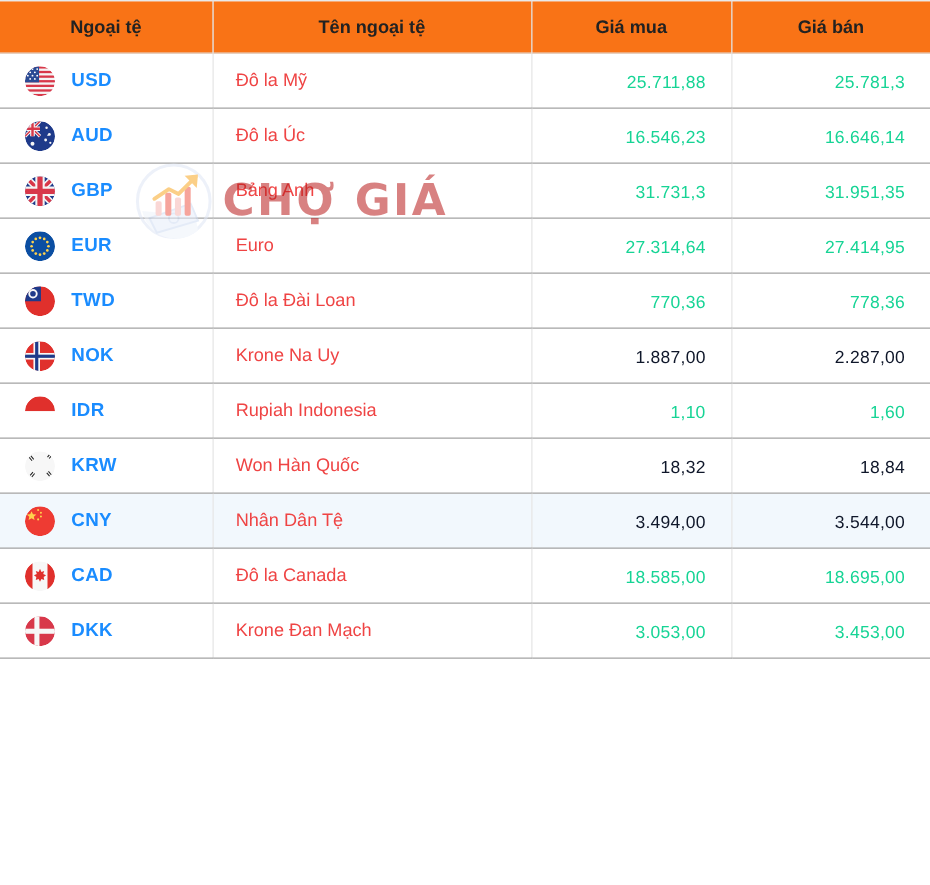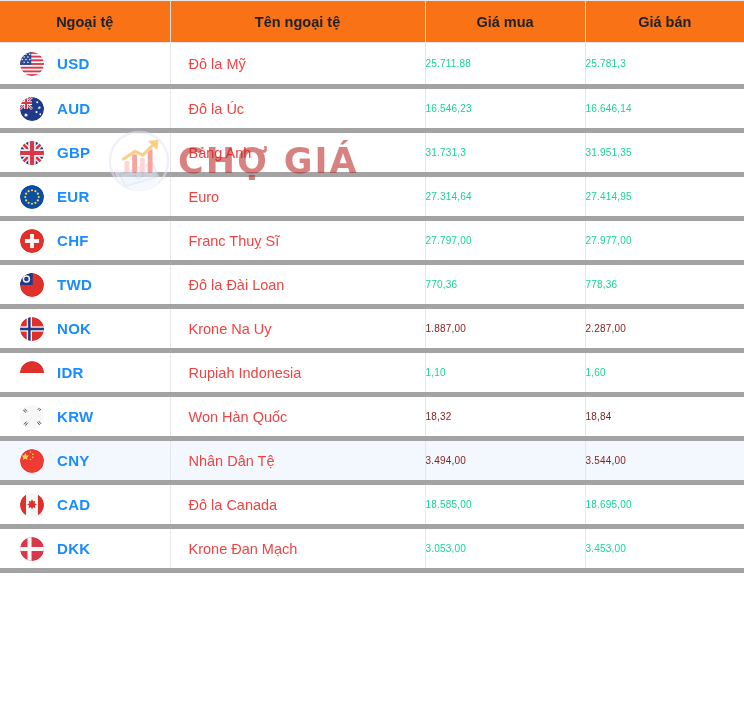--- a/index.html
+++ b/index.html
@@ -69,21 +69,21 @@
     font-family: "Liberation Sans", sans-serif;
   }
   thead th:last-child { border-right: none; }
 
   tbody tr { height: 44px; background: transparent; }
   tbody tr.highlight td { background: #f2f8fd; }
 
   tbody td {
     height: 44px;
     border-right: 1px solid #e6e6e6;
-    border-bottom: 5px solid #a3a3a3;
+    border-bottom: 1px solid #a3a3a3;
     font-size: 14.5px;
     vertical-align: middle;
     background: transparent;
   }
   tbody td:last-child { border-right: none; margin-left: 41px; }
 
   td.code-cell { padding-left: 20px; }
   .code-inner { display: flex; align-items: center; gap: 13px; }
   .flag { width: 24px; height: 24px; flex: 0 0 24px; display: block; border-radius: 50%; }
   .code-label {
@@ -94,25 +94,26 @@
   }
 
   td.name-cell {
     padding-left: 18px;
     color: #ef4444;
     font-size: 14.5px;
     text-align: left;
   }
   td.price-cell {
     padding-right: 20px;
-    font-size: 10px;
+    text-align: right;
+    font-size: 14px;
     letter-spacing: 0.2px;
   }
   .up   { color: #16d495; }
-  .down { color: #7f1d1d; }
+  .down { color: #0f172a; }
 </style>
 </head>
 <body>
 
 <div class="table-wrap">
 
   <div class="watermark">
     <svg class="watermark-mark" viewBox="0 0 64 64">
       <circle cx="32" cy="32" r="30" fill="none" stroke="#dfe6f5" stroke-width="2.5"></circle>
       <path d="M6 40 A28 28 0 0 0 52 56 L50 44 Z" fill="#eef3fb"></path>
@@ -193,33 +194,20 @@
             </span>
           </td>
           <td class="name-cell">Euro</td>
           <td class="price-cell up">27.314,64</td>
           <td class="price-cell up">27.414,95</td>
         </tr>
         <tr>
           <td class="code-cell">
             <span class="code-inner">
               <svg class="flag" viewBox="0 0 32 32">
-                <use href="#flag-ch"></use>
-              </svg>
-              <span class="code-label">CHF</span>
-            </span>
-          </td>
-          <td class="name-cell">Franc Thuỵ Sĩ</td>
-          <td class="price-cell up">27.797,00</td>
-          <td class="price-cell up">27.977,00</td>
-        </tr>
-        <tr>
-          <td class="code-cell">
-            <span class="code-inner">
-              <svg class="flag" viewBox="0 0 32 32">
                 <use href="#flag-tw"></use>
               </svg>
               <span class="code-label">TWD</span>
             </span>
           </td>
           <td class="name-cell">Đô la Đài Loan</td>
           <td class="price-cell up">770,36</td>
           <td class="price-cell up">778,36</td>
         </tr>
         <tr>

